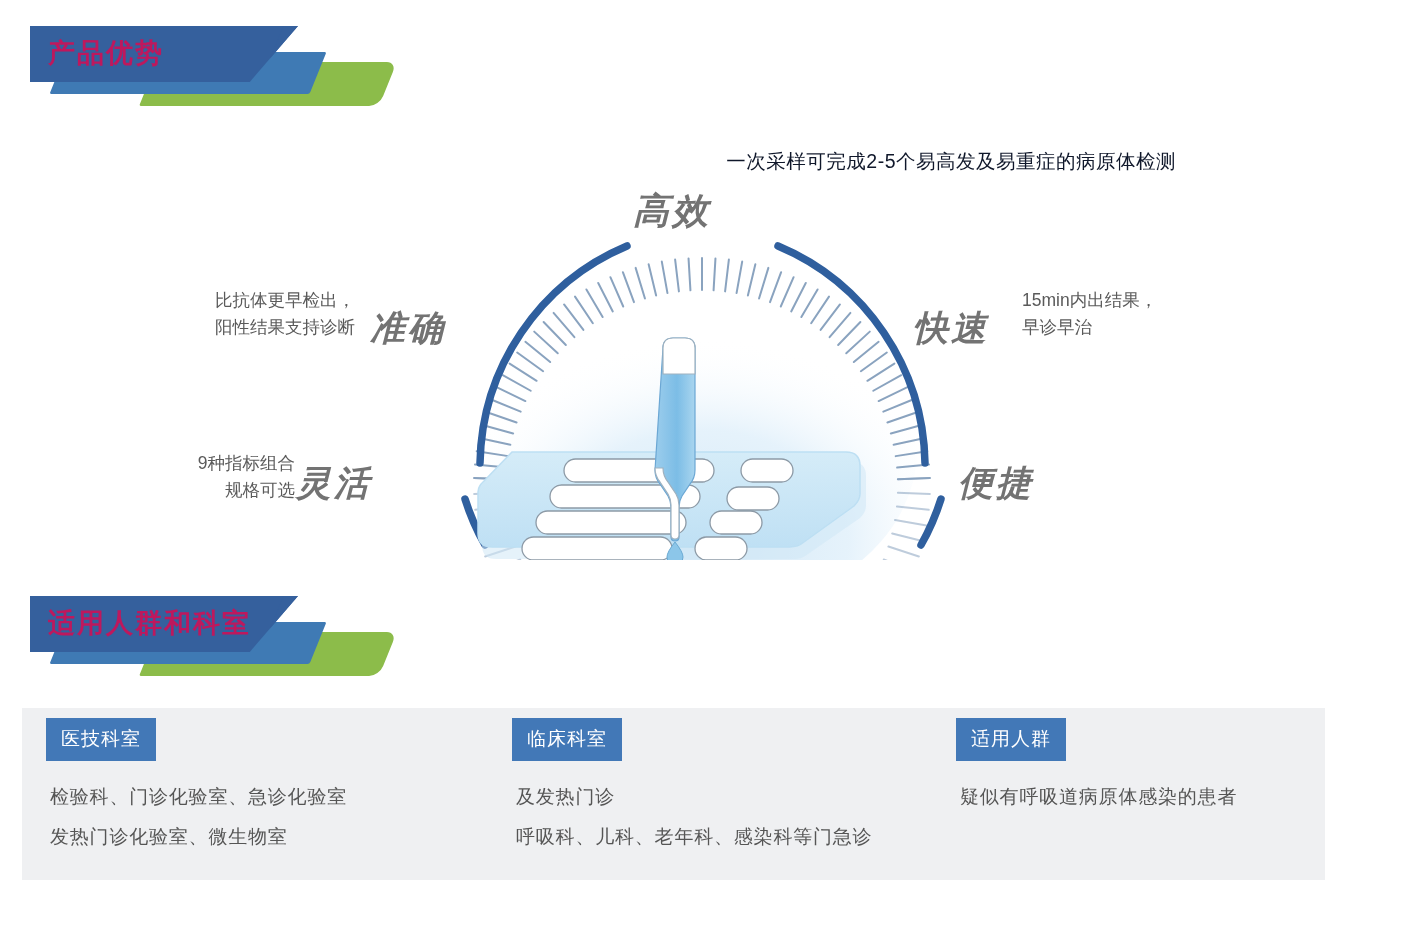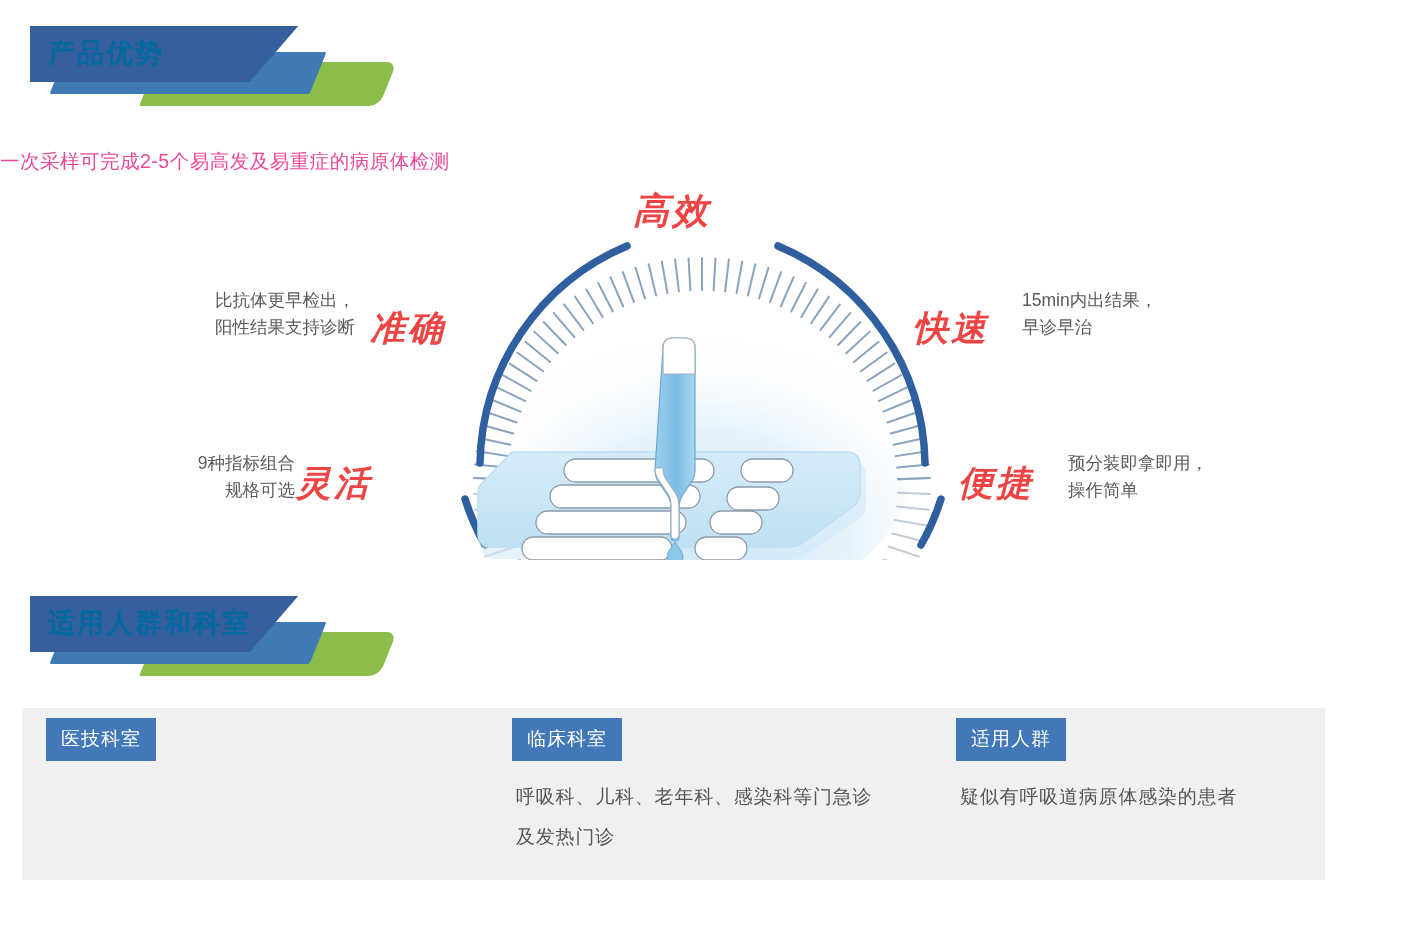--- a/index.html
+++ b/index.html
@@ -62,21 +62,21 @@
     background: #35609d;
     transform: skewX(-22deg);
     border-radius: 0 10px 0 0;
   }
   .banner .banner-text {
     position: absolute;
     left: 48px;
     top: 9px;
     font-size: 27px;
     font-weight: bold;
-    color: #0369a1;
+    color: #be185d;
     letter-spacing: 2px;
     z-index: 5;
     white-space: nowrap;
   }
 
   #banner-advantages { left: 0px;  top: 26px; }
   #banner-audience   { left: 0px;  top: 596px; }
 
   
   #gauge-area {
@@ -90,33 +90,33 @@
     position: absolute;
     left: 384px;
     top: 20px;
   }
 
   .headline {
     position: absolute;
     top: 18px;
     left: 0;
     width: 1176px;
-    text-align: left;
+    text-align: right;
     font-size: 19.5px;
-    color: #ec4899;
+    color: #0f172a;
     letter-spacing: 0.5px;
   }
 
   
   .gauge-word {
     position: absolute;
     font-size: 35px;
     font-weight: bold;
     font-style: italic;
-    color: #ef4444;
+    color: #737373;
     letter-spacing: 3px;
     white-space: nowrap;
   }
   #word-gaoxiao  { left: 633px; top: 57px;  font-size: 36px; }
   #word-zhunque  { left: 370px; top: 175px; }
   #word-kuaisu   { left: 913px; top: 175px; }
   #word-linghuo  { left: 296px; top: 330px; }
   #word-bianjie  { left: 958px; top: 330px; }
 
   
@@ -340,42 +340,42 @@
     <div>阳性结果支持诊断</div>
   </div>
   <div class="desc" id="desc-kuaisu">
     <div>15min内出结果，</div>
     <div>早诊早治</div>
   </div>
   <div class="desc" id="desc-linghuo">
     <div>9种指标组合</div>
     <div>规格可选</div>
   </div>
-  <div class="desc" id="desc-bianjie">
-    <div>预分装即拿即用，</div>
-    <div>操作简单</div>
-  </div>
 </div>
 
 <div class="banner" id="banner-audience">
   <div class="shape-green"></div>
   <div class="shape-mid"></div>
   <div class="shape-main"></div>
   <div class="banner-text">适用人群和科室</div>
 </div>
 
 <div id="info-panel">
   <div class="info-col" id="info-col-0">
     <div class="col-tag">医技科室</div>
+    <div class="col-lines">
+      <div>检验科、门诊化验室、急诊化验室</div>
+      <div>发热门诊化验室、微生物室</div>
+    </div>
   </div>
   <div class="info-col" id="info-col-1">
     <div class="col-tag">临床科室</div>
     <div class="col-lines">
+      <div>及发热门诊</div>
       <div>呼吸科、儿科、老年科、感染科等门急诊</div>
-      <div>及发热门诊</div>
     </div>
   </div>
   <div class="info-col" id="info-col-2">
     <div class="col-tag">适用人群</div>
     <div class="col-lines">
       <div>疑似有呼吸道病原体感染的患者</div>
     </div>
   </div>
 </div>
 

